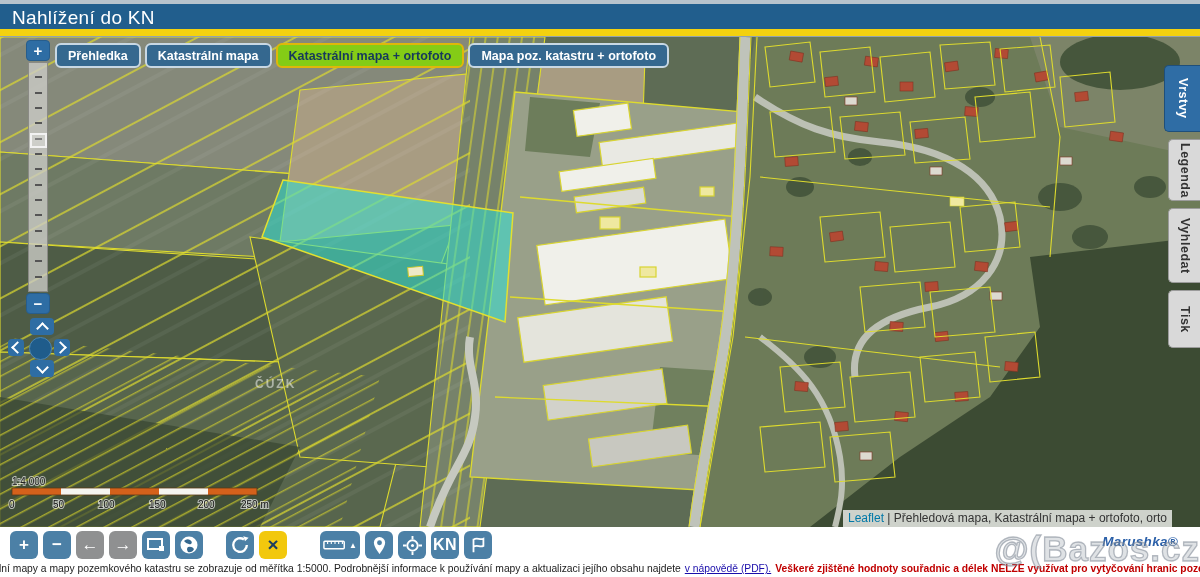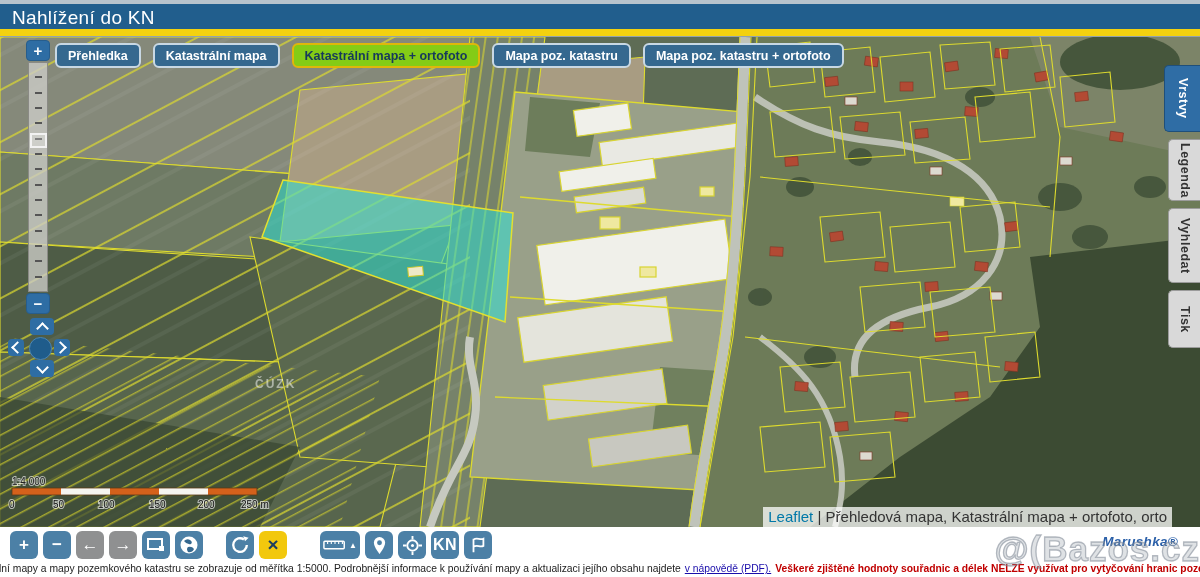--- a/index.html
+++ b/index.html
@@ -7,21 +7,21 @@
        font-family:"Liberation Sans",sans-serif;position:relative;}
   .top-strip{height:4px;background:#b7c3cc;}
   header{height:25px;background:#215e8d;display:flex;align-items:flex-end;padding-left:12px;}
   .page-title{color:#fff;font-size:19px;font-weight:500;letter-spacing:.3px;}
   .yellow-stripe{height:7px;background:#f3d110;border-bottom:1px solid #93a3ad;}
 
   .map-wrap{position:relative;height:490px;background:#5e6c55;overflow:hidden;cursor:grab;}
   .map-wrap svg.scene{position:absolute;left:0;top:0;}
 
   
-  .basemap-tabs{position:absolute;left:55px;top:6px;display:flex;gap:12px;z-index:20;}
+  .basemap-tabs{position:absolute;left:55px;top:6px;display:flex;gap:4px;z-index:20;}
   .bm-tab{height:25px;padding:0 11px;border-radius:6px;background:#35688f;color:#fff;
           border:2px solid #c8d8e4;font-size:12.5px;font-weight:bold;cursor:pointer;
           font-family:"Liberation Sans",sans-serif;white-space:nowrap;}
   .bm-tab.active{background:#84cc16;color:#16395c;border-color:#dfb70a;}
 
   
   .zoom-control{position:absolute;left:26px;top:3px;width:24px;z-index:20;}
   .zc-btn{width:24px;height:21px;background:#2e6da4;border:1px solid #275d8c;border-radius:4px;
           color:#fff;font-weight:bold;font-size:15px;line-height:18px;text-align:center;cursor:pointer;
           box-sizing:border-box;padding:0;}
@@ -52,21 +52,21 @@
   .side-tabs{position:absolute;right:0;top:28px;display:flex;flex-direction:column;
              align-items:flex-end;gap:7px;z-index:20;}
   .side-tab{writing-mode:vertical-rl;width:32px;background:#d9d9d9;border:1px solid #9b9b9b;
             border-right:none;border-radius:5px 0 0 5px;color:#333;font-weight:bold;
             font-size:12.5px;letter-spacing:.5px;display:flex;align-items:center;
             justify-content:center;cursor:pointer;box-sizing:border-box;}
   .side-tab.active{background:#2f6da5;color:#fff;border-color:#1f4f7a;width:36px;}
   .st-0{height:67px;}.st-1{height:62px;}.st-2{height:75px;}.st-3{height:58px;}
 
   .attribution{position:absolute;right:28px;bottom:0;background:rgba(255,255,255,.75);
-               padding:1px 5px 2px;font-size:15px;color:#333;z-index:15;white-space:nowrap;}
+               padding:1px 5px 2px;font-size:12px;color:#333;z-index:15;white-space:nowrap;}
   .attribution a{color:#0078A8;text-decoration:none;cursor:pointer;}
 
   
   .bottom-bar{position:relative;height:51px;background:#fff;}
   .toolbar{position:absolute;left:10px;top:4px;display:flex;align-items:center;}
   .tb-btn{width:28px;height:28px;margin-right:5px;border:none;border-radius:6px;background:#4c80a6;
           color:#fff;font-size:17px;font-weight:bold;display:flex;align-items:center;
           justify-content:center;cursor:pointer;padding:0;font-family:"Liberation Sans",sans-serif;}
   .tb-btn.gray{background:#8f9091;}
   .tb-btn.yellow{background:#f2c80d;color:#1c3f60;font-size:19px;}
@@ -268,21 +268,20 @@
         <text x="198" y="471">200</text>
         <text x="241" y="471">250 m</text>
       </g>
     </g>
   </svg>
 
   <div class="basemap-tabs">
     <button class="bm-tab">Přehledka</button>
     <button class="bm-tab">Katastrální mapa</button>
     <button class="bm-tab active">Katastrální mapa + ortofoto</button>
-    <button class="bm-tab">Mapa poz. katastru</button>
     <button class="bm-tab">Mapa poz. katastru + ortofoto</button>
   </div>
 
   <div class="zoom-control">
     <button class="zc-btn">+</button>
     <div class="zc-track">
       <i></i>
         <i></i>
         <i></i>
         <i></i>

